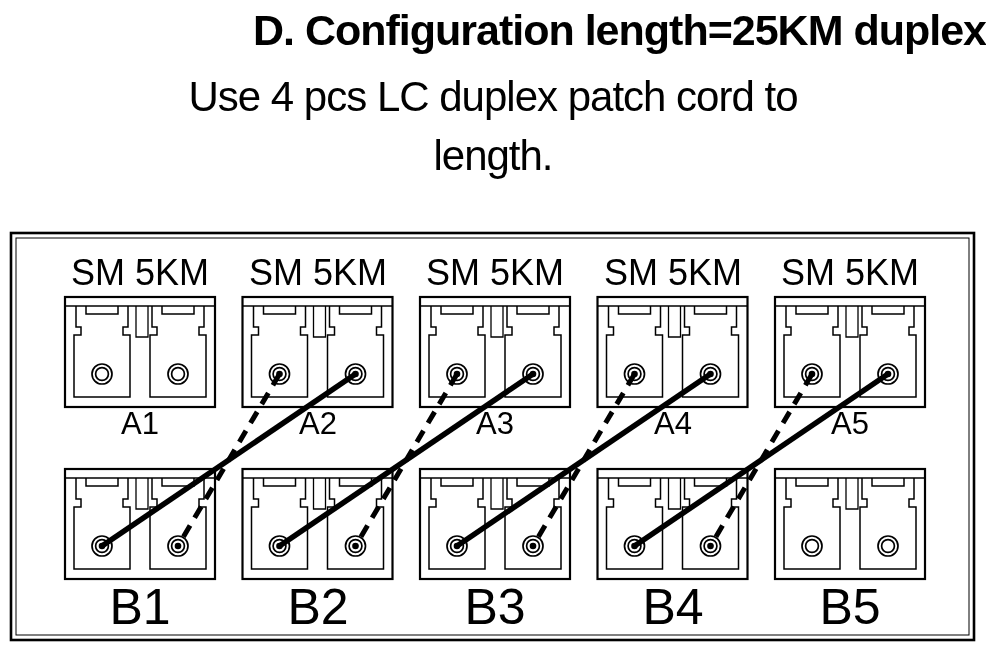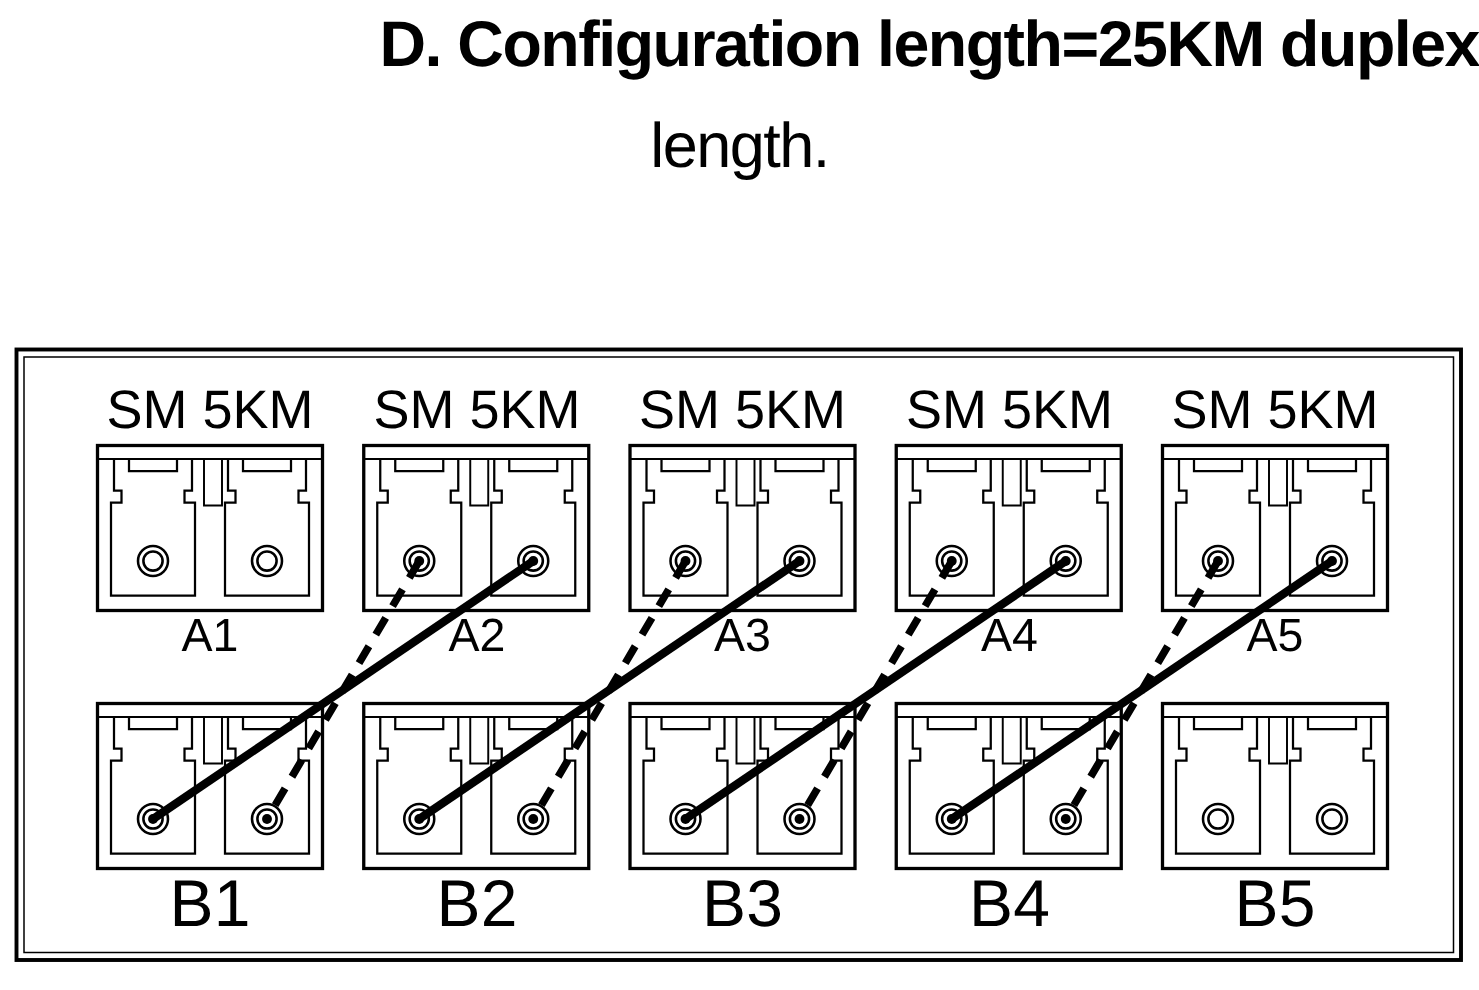--- a/index.html
+++ b/index.html
@@ -23,32 +23,33 @@
     font-size: 42px; font-weight: 400; letter-spacing: -1px;
     line-height: 59px;
   }
   .diagram-svg { position: absolute; left: 0; top: 0; }
   .mlabel {
     position: absolute; width: 150px; text-align: center;
     white-space: nowrap;
   }
   .sm  { top: 252px; font-size: 36px; }
   .aid { top: 406px; font-size: 31px; }
-  .bid { top: 578px; font-size: 44px; }
+  .bid { top: 578px; font-size: 50px; }
   .c0 { left: 65px; }  .c1 { left: 243px; } .c2 { left: 420px; }
   .c3 { left: 598px; } .c4 { left: 775px; }
 </style>
 </head>
 <body>
 
 <div class="page">
 
   <div class="title">D. Configuration length=25KM duplex</div>
 
   <div class="subtitle">
+    <div>Use 4 pcs LC duplex patch cord to</div>
     <div>length.</div>
   </div>
 
   <svg id="diagram" class="diagram-svg" width="986" height="660">
       <rect x="11" y="233" width="963" height="407" fill="none" stroke="#000000" stroke-width="2.6"></rect>
       <rect x="16" y="238" width="953" height="397" fill="none" stroke="#000000" stroke-width="1"></rect>
       <rect x="65" y="297" width="150" height="110" fill="none" stroke="#000000" stroke-width="2.2"></rect>
       <line x1="65" y1="306" x2="215" y2="306" stroke="#000000" stroke-width="1.3"></line>
       <path d="M136,306 V337 H148 V306" fill="none" stroke="#000000" stroke-width="1.3"></path>
       <path d="M76,306 V327 H81 V335 H74 V397 H130 V335 H123 V327 H128 V306" fill="none" stroke="#000000" stroke-width="1.5"></path>

